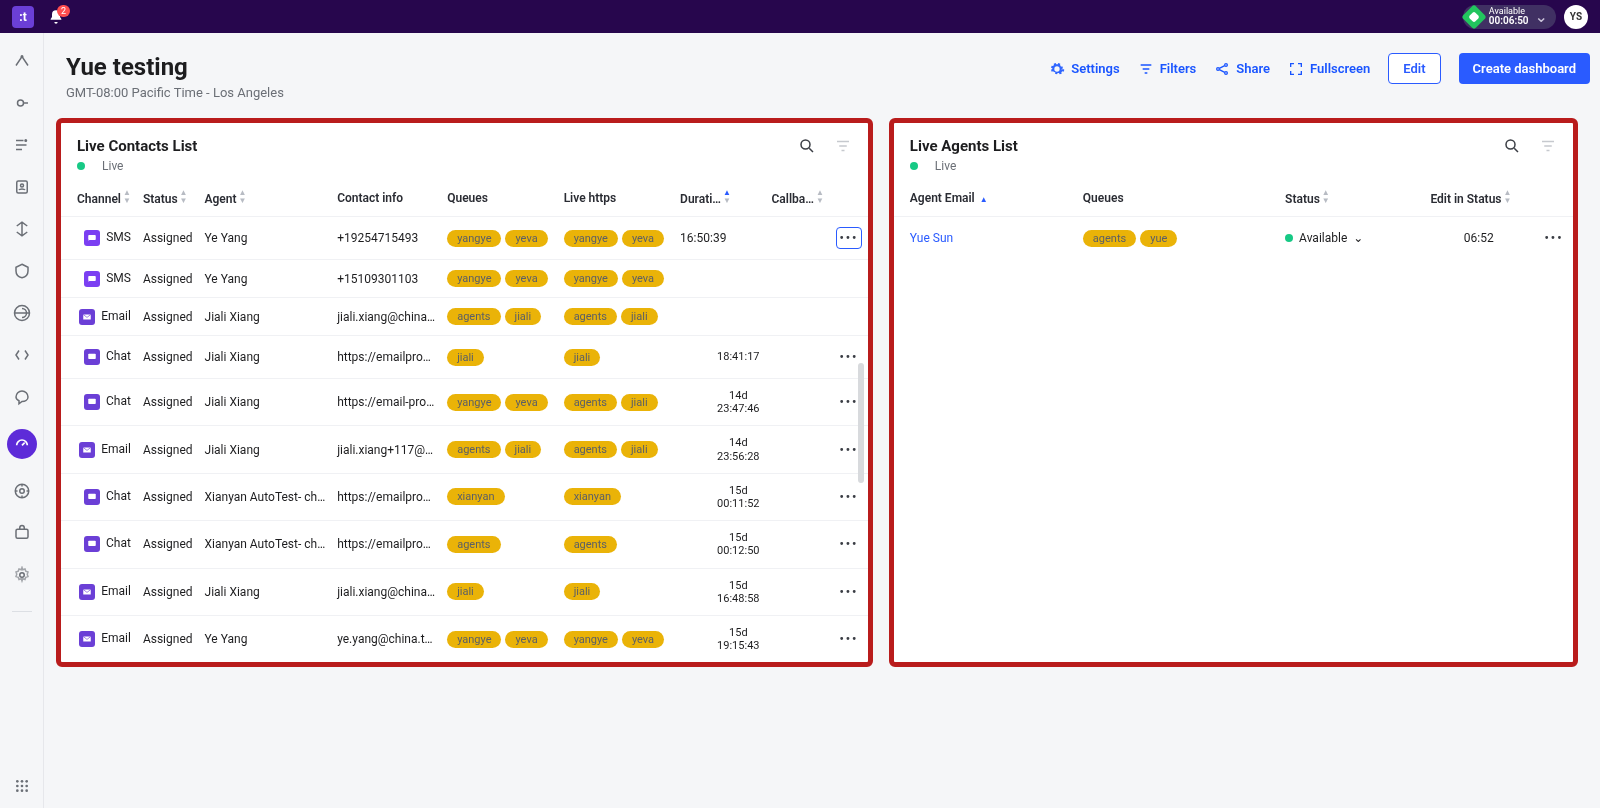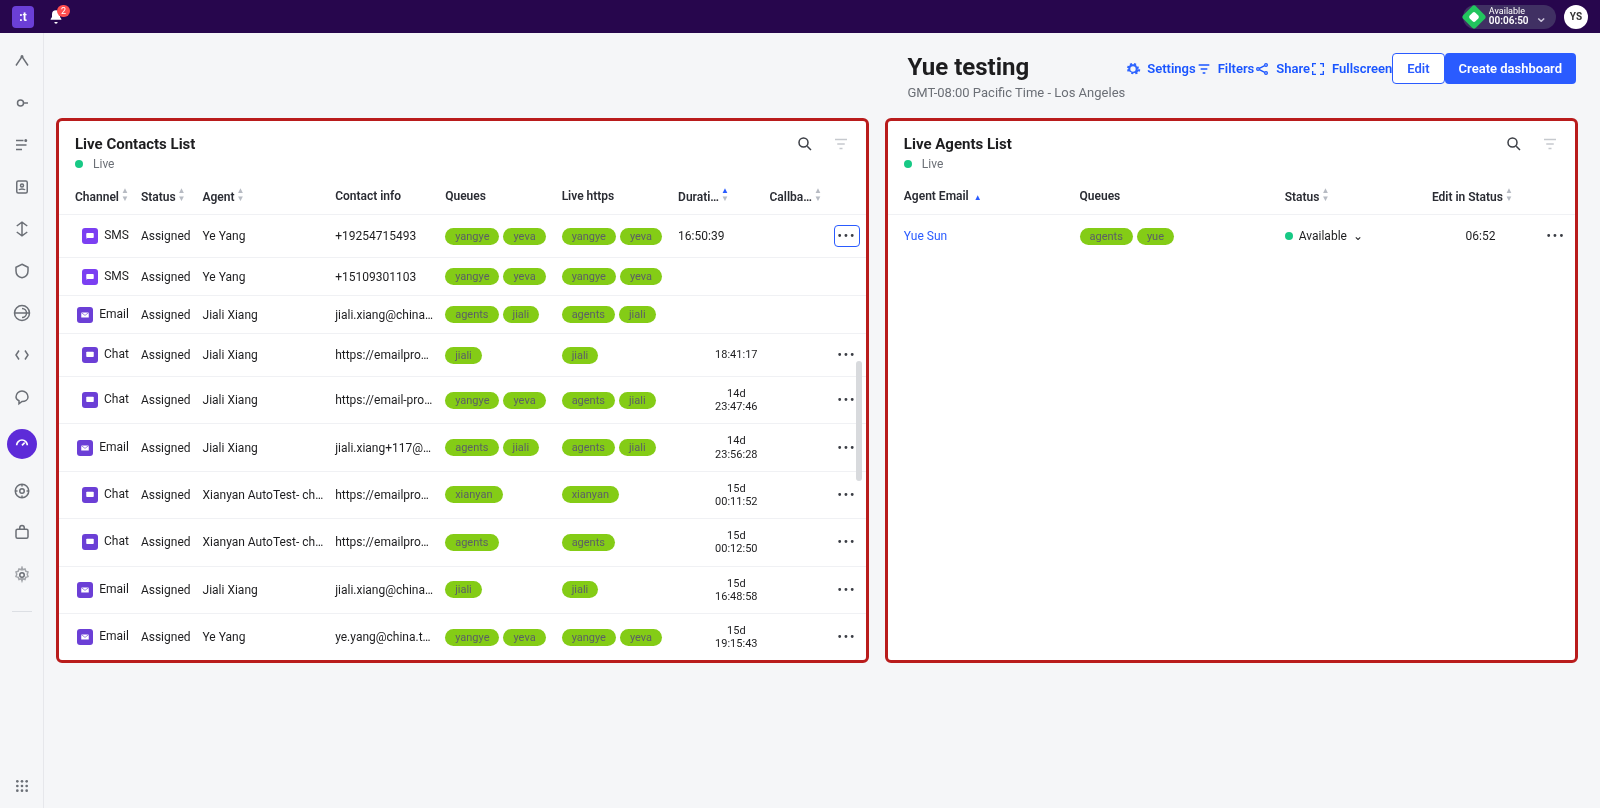--- a/index.html
+++ b/index.html
@@ -20,48 +20,48 @@
   .status-chev { color:#c9c3d9; }
   .avatar { width:24px; height:24px; border-radius:50%; background:#fff; display:flex; align-items:center; justify-content:center; font-size:10px; font-weight:700; color:#333;}
   
   .leftrail { position:absolute; top:33px; left:0; bottom:0; width:44px; background:#f5f6f8; border-right:1px solid #e6e7eb; display:flex; flex-direction:column; align-items:center; padding-top:18px; gap:22px;}
   .rail-icon { width:20px; height:20px; color:#6b6f76; display:flex; align-items:center; justify-content:center; cursor:pointer;}
   .rail-icon.active { width:30px; height:30px; border-radius:50%; background:#5d2bd8; color:#fff; }
   .rail-separator { width:20px; border-top:1px solid #dcdfe4; margin-top:4px; }
   .rail-bottom { position:absolute; bottom:12px; left:0; width:44px; display:flex; justify-content:center;}
   
   .main { position:absolute; top:33px; left:44px; right:0; bottom:0; overflow:hidden; }
-  .page-header { display:flex; justify-content:flex-end; align-items:flex-start; padding:20px 24px 8px 22px; }
+  .page-header { display:flex; justify-content:space-between; align-items:flex-start; padding:20px 10px 8px 22px; }
   .page-title { font-size:24px; font-weight:700; }
   .page-subtitle { font-size:13px; color:#6b6f76; margin-top:4px;}
-  .header-actions { display:flex; align-items:center; }
+  .header-actions { display:flex; align-items:center; gap:18px; }
   .hact { display:flex; align-items:center; gap:6px; color:#1a55ff; font-size:13px; font-weight:600; cursor:pointer;}
   .hact svg, .hact .icon { width:16px; height:16px; }
   .btn-outline { border:1px solid #2a5bff; color:#2a5bff; background:#fff; padding:7px 14px; border-radius:4px; font-size:13px; font-weight:600; cursor:pointer;}
   .btn-solid { background:#2a5bff; color:#fff; padding:8px 14px; border-radius:4px; font-size:13px; font-weight:600; cursor:pointer;}
   
   .panels { display:flex; gap:16px; padding:10px 22px 0 12px; }
-  .panel { background:#fff; border:3px solid #b91c1c; border-radius:6px; flex:1; min-height:520px; position:relative; }
+  .panel { background:#fff; border:5px solid #b91c1c; border-radius:6px; flex:1; min-height:520px; position:relative; }
   .panel.left { flex:0 0 726px; }
   .panel-head { padding:14px 16px 8px 16px; display:flex; justify-content:space-between; align-items:flex-start;}
   .panel-title { font-size:15px; font-weight:700; }
-  .live-dot { display:flex; align-items:center; gap:10px; font-size:12px; color:#6b6f76; margin-top:4px;}
+  .live-dot { display:flex; align-items:center; gap:17px; font-size:12px; color:#6b6f76; margin-top:4px;}
   .dot { width:8px; height:8px; border-radius:50%; background:#17c985; }
   .panel-head-actions { display:flex; gap:18px; align-items:center; color:#6b6f76; }
   .tbl { width:100%; border-collapse:collapse; font-size:12px; }
   .tbl thead th { text-align:left; font-weight:600; color:#2a2c33; padding:8px 6px 10px 6px; position:relative; white-space:nowrap; }
   .sort-caret { font-size:8px; color:#b7bbc3; margin-left:2px; display:inline-block; line-height:8px; }
   .sort-caret.up-active { color:#2a5bff; }
   .tbl tbody td { padding:10px 6px; border-top:1px solid #f0f1f4; vertical-align:middle; white-space:nowrap; overflow:hidden; text-overflow:ellipsis; }
   .left .tbl th:first-child, .left .tbl td:first-child { padding-left:16px;text-align:right; }
   .ch-icon { width:16px; height:16px; border-radius:3px; display:inline-flex; align-items:center; justify-content:center; color:#fff; margin-right:6px; vertical-align:middle;}
   .ch-sms { background:#7b3ff2; }
   .ch-email { background:#6b3fd6; }
   .ch-chat { background:#6b3fd6; }
-  .pill { display:inline-block; background:#84cc16; color:#5b5f66; border-radius:12px; padding:2px 10px; font-size:11px; margin-right:4px;text-align:center;}
+  .pill { display:inline-block; background:#eab308; color:#5b5f66; border-radius:12px; padding:2px 10px; font-size:11px; margin-right:4px;text-align:center;}
   .row-more { width:30px; text-align:center; }
   .more-btn { width:26px; height:22px; border-radius:4px; display:inline-flex; align-items:center; justify-content:center; cursor:pointer; }
   .more-btn.active { border:1px solid #2a5bff; }
   .dots { letter-spacing:2px; font-weight:700; color:#3a3d44; }
   .td-contact { max-width:110px; }
   .td-duration { line-height:1.2; }
   .center2 { display:flex; flex-direction:column; align-items:center; font-size:11px;margin-left:37px; }
   .ctx-wrap { position:relative; }
   
   .agents .tbl th:first-child, .agents .tbl td:first-child { padding-left:16px; }

